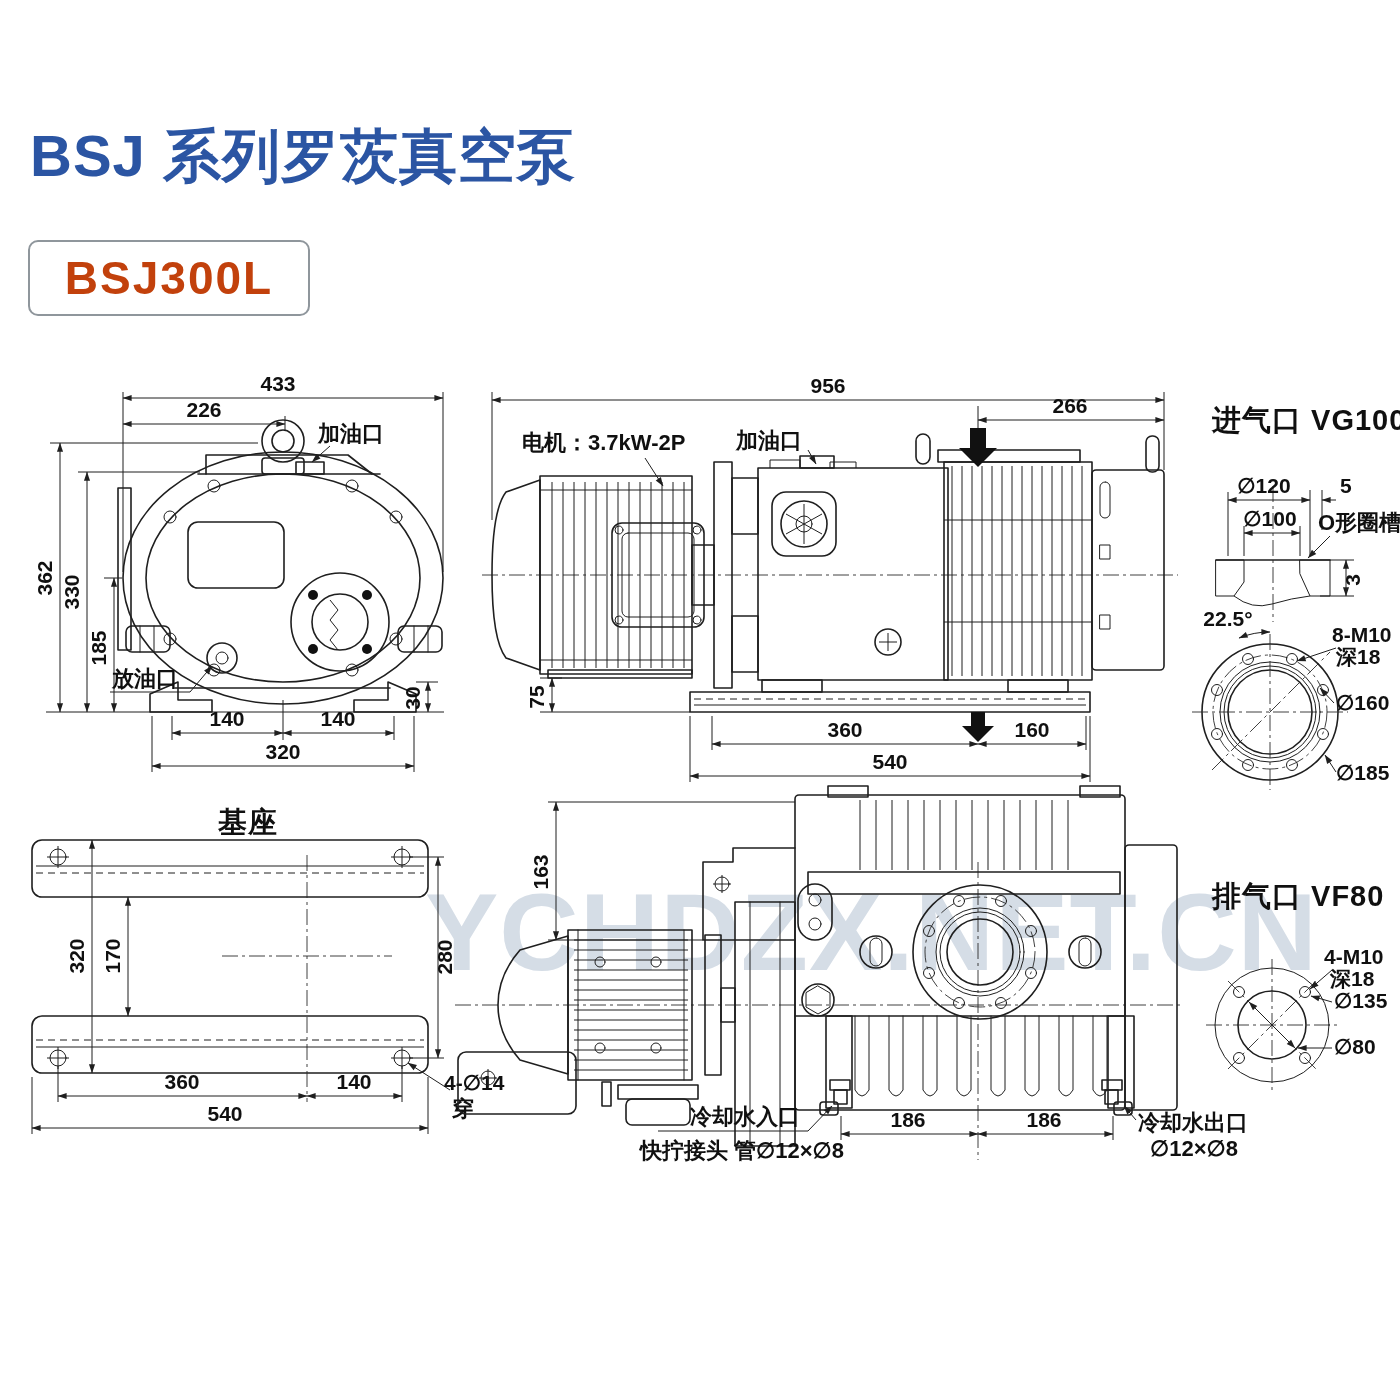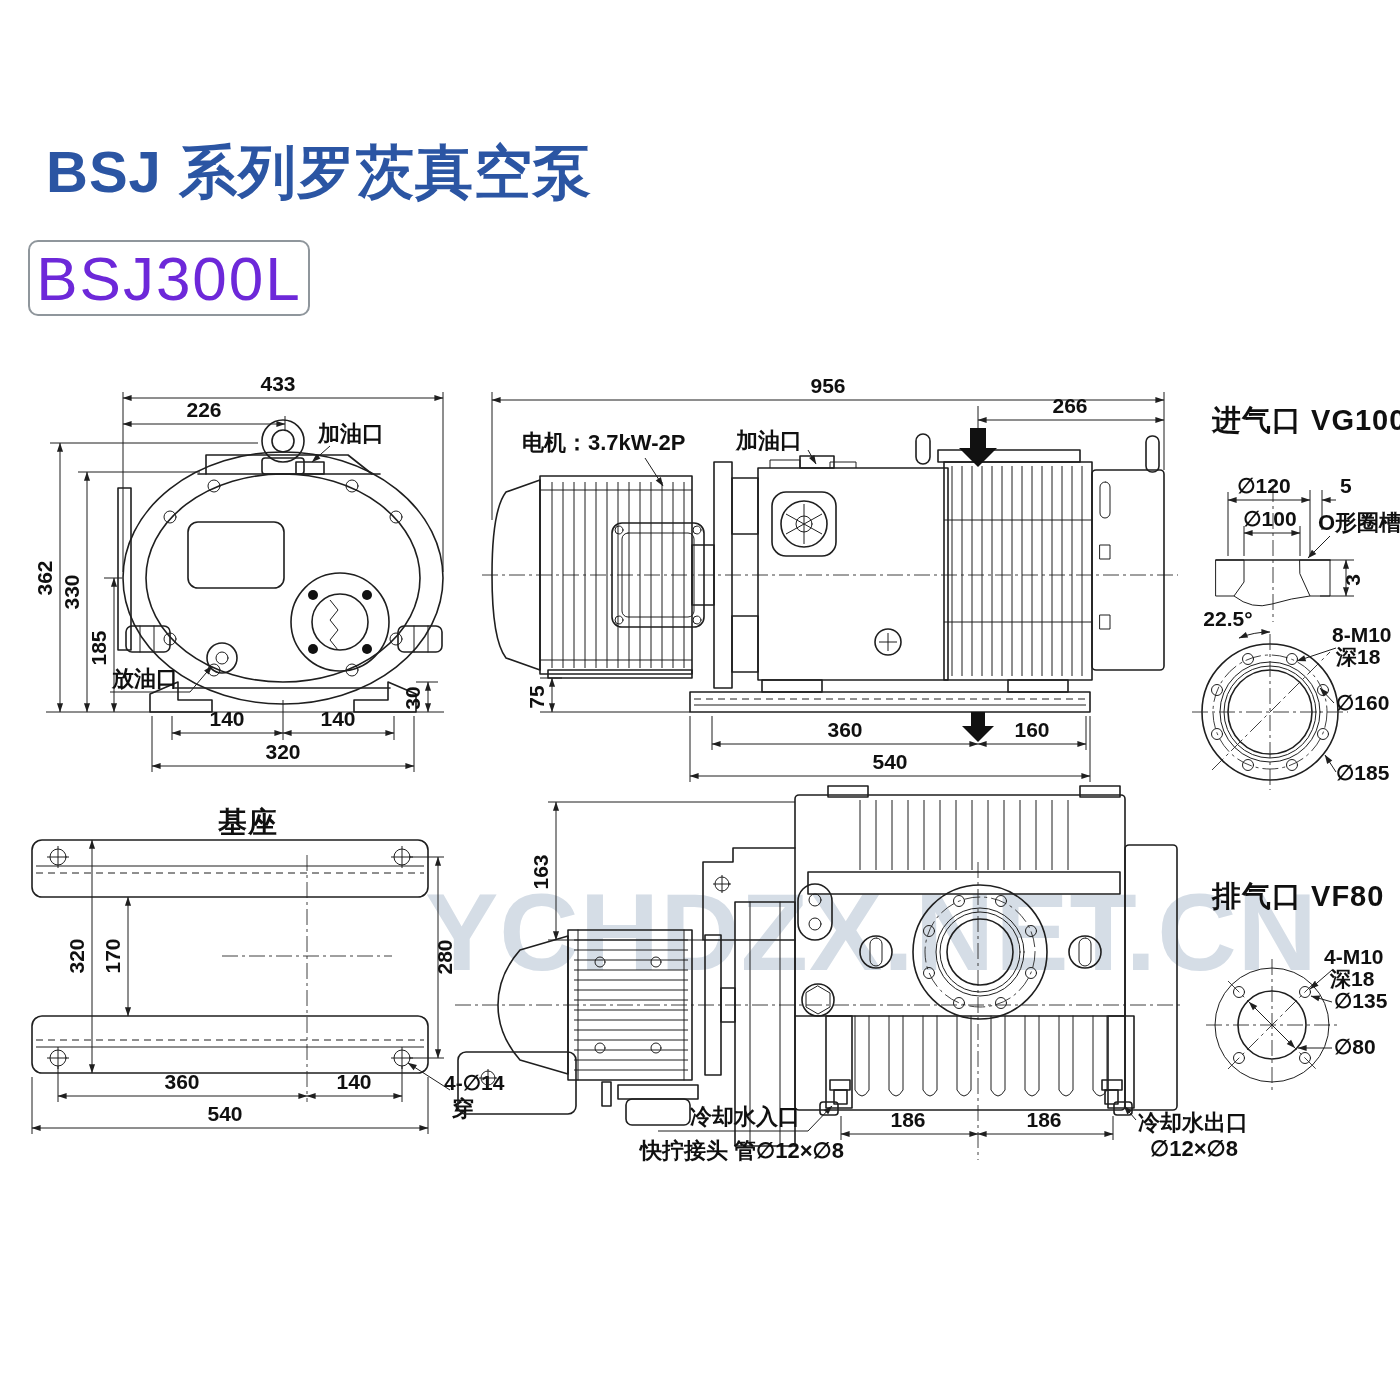--- a/index.html
+++ b/index.html
@@ -1,23 +1,23 @@
 <!DOCTYPE html>
 <html><head>
 <meta charset="utf-8">
 <style>
   html,body{margin:0;padding:0;background:#ffffff;}
   body{width:1400px;height:1400px;position:relative;overflow:hidden;
        font-family:"Liberation Sans",sans-serif;}
-  .page-title{position:absolute;left:30px;top:118px;margin:16px;font-size:58px;
+  .page-title{position:absolute;left:30px;top:118px;margin:0;font-size:58px;
        font-weight:bold;color:#2b55a3;letter-spacing:1px;z-index:3;}
   .model-box{position:absolute;left:28px;top:240px;width:278px;height:72px;
        border:2px solid #8f969c;border-radius:10px;display:flex;align-items:center;
        justify-content:center;z-index:3;background:transparent;}
-  .model-box span{font-size:62px;font-weight:normal;color:#6d28d9;letter-spacing:2px;}
+  .model-box span{font-size:46px;font-weight:bold;color:#c2410c;letter-spacing:2px;}
   .watermark{position:absolute;left:425px;top:868px;font-size:110px;font-weight:bold;
        color:#d5dde6;letter-spacing:1px;z-index:0;white-space:nowrap;}
   svg.sheet{position:absolute;left:0;top:0;z-index:1;}
   
   .s{fill:none;stroke:#1f1f1f;stroke-width:1.6;stroke-linejoin:round;stroke-linecap:round;}
   .t{stroke-width:1;}
   .d{fill:none;stroke:#1f1f1f;stroke-width:1;}
   .dash{stroke-dasharray:7 5;}
   .cl{fill:none;stroke:#2a2a2a;stroke-width:0.9;stroke-dasharray:16 4 3 4;}
   .blk{fill:#111;stroke:none;}

